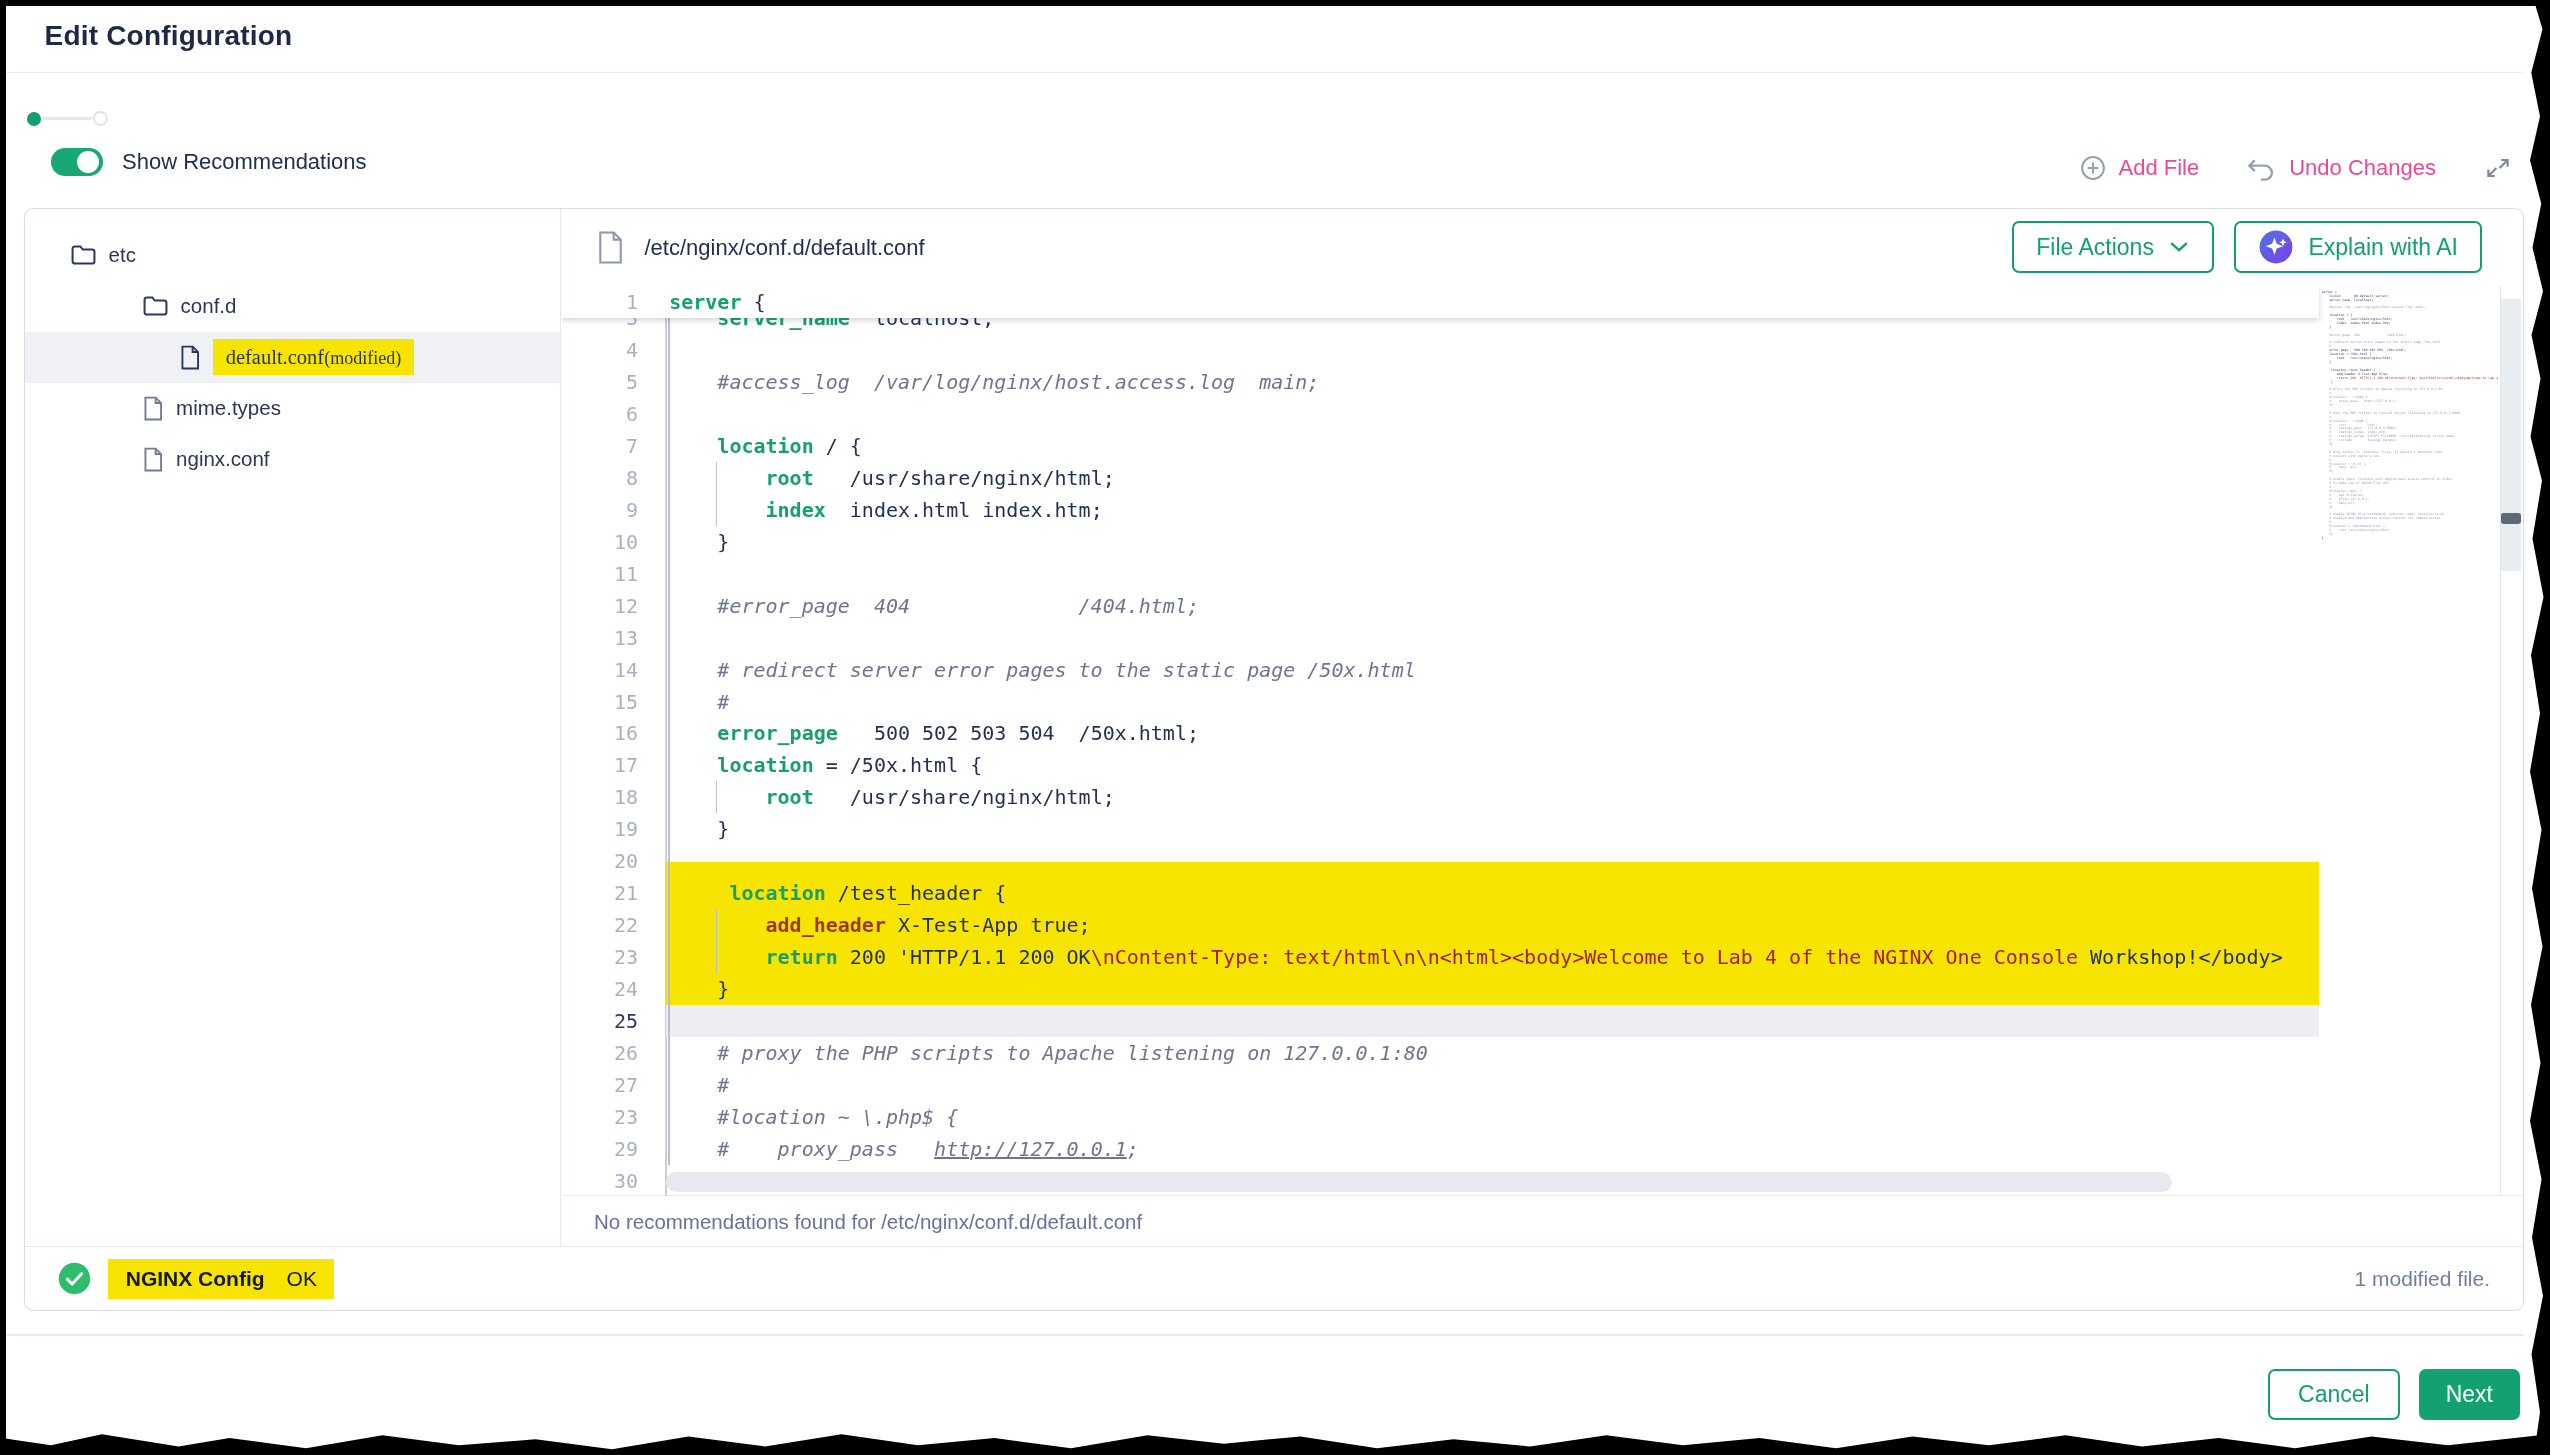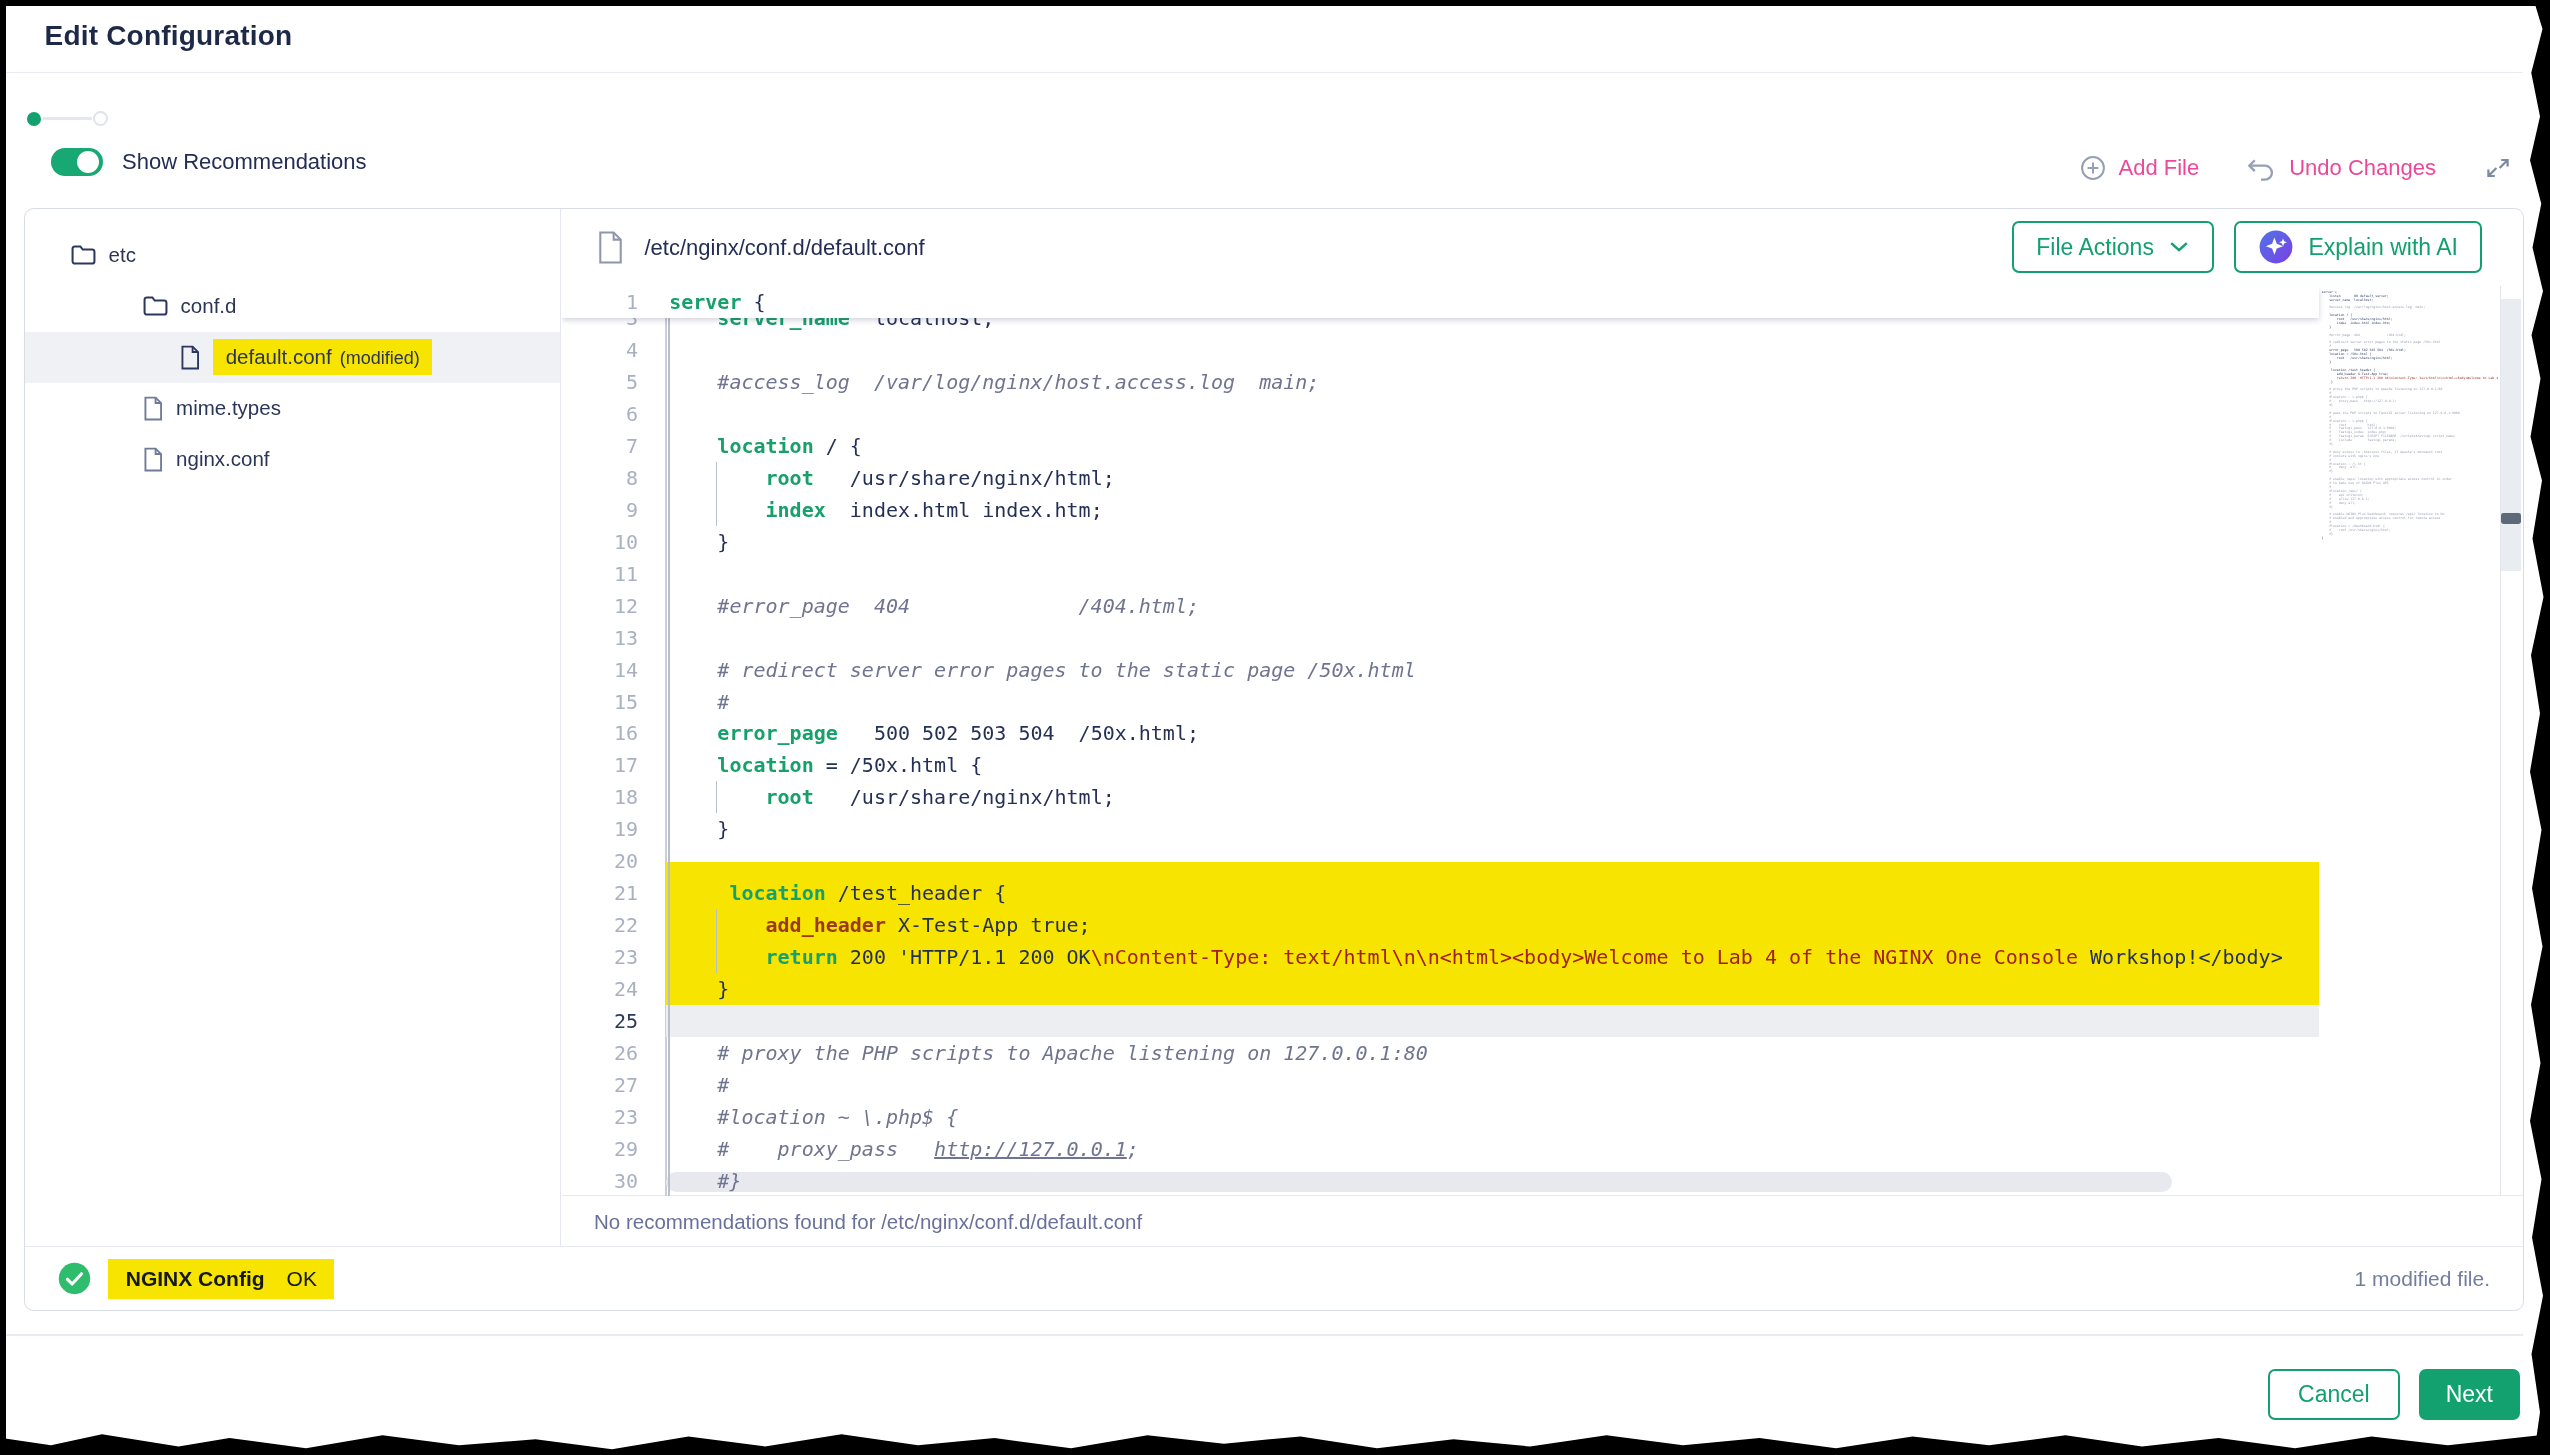--- a/index.html
+++ b/index.html
@@ -34,21 +34,21 @@
   .ctrl-label{font-size:22px;color:#ec4899;}
 
   
   .panel{position:absolute;left:24px;top:208px;width:2498px;height:1101px;
          border:1.6px solid #d8dce6;border-radius:9.5px;background:#fff;}
 
   
   .tree{position:absolute;left:0;top:0;bottom:63px;width:535px;border-right:1.6px solid #e4e7ee;overflow:hidden;}
   .trow{position:relative;height:51px;display:flex;align-items:center;gap:12.6px;font-size:20.5px;color:#2b3557;cursor:pointer;}
   .trow.sel{background:#f0f1f5;}
-  .trow .chip-y{background:#f7e400;padding:6.3px 12.6px;display:inline-flex;align-items:baseline;gap:8px;}
+  .trow .chip-y{background:#f7e400;padding:6.3px 12.6px;display:inline-flex;align-items:baseline;gap:0;font-family:Liberation Serif, serif;}
   .trow .suffix{font-size:18px;}
   .tree-pad{height:20.5px;}
 
   
   .editor{position:absolute;left:537px;top:0;right:0;bottom:63px;}
   .ed-header{position:absolute;left:0;right:0;top:0;height:77px;border-bottom:1.6px solid #e9ebf2;}
   .ed-path{position:absolute;left:35px;top:0;height:77px;display:flex;align-items:center;gap:20.5px;font-size:22px;color:#242e55;}
   .ed-buttons{position:absolute;right:41px;top:12px;display:flex;gap:20.5px;}
   .btn-outline{display:flex;align-items:center;gap:14px;border:2px solid #12a06e;border-radius:7px;
       background:#fff;color:#12a06e;font-size:23px;padding:0 22px;height:52px;cursor:pointer;font-family:inherit;}
@@ -380,21 +380,21 @@
             <div class="crow" style="top: 815px;">
               <div class="cnum">23</div>
               <div class="cgap"></div>
               <div class="cline"><i class="guide" style="left: 2.4px;"></i><span class="tk-c">    #location ~ \.php$ {</span></div>
             </div>
             <div class="crow" style="top: 847px;">
               <div class="cnum">29</div>
               <div class="cgap"></div>
               <div class="cline"><i class="guide" style="left: 2.4px;"></i><span class="tk-c">    #    proxy_pass   </span><span class="tk-cu">http://127.0.0.1</span><span class="tk-c">;</span></div>
             </div>
-            <div class="crow" style="top: 879px;">
+            <div class="crow" style="top: 879px; flex-direction: column;">
               <div class="cnum">30</div>
               <div class="cgap"></div>
               <div class="cline"><i class="guide" style="left: 2.4px;"></i><span class="tk-c">    #}</span></div>
             </div>
           </div>
         <div class="sticky-row">
           <div class="cnum">1</div>
           <div class="cgap"></div>
           <div class="cline" id="sticky-line-content"><span class="tk-k">server</span><span class="tk-p"> {</span></div>
         </div>

